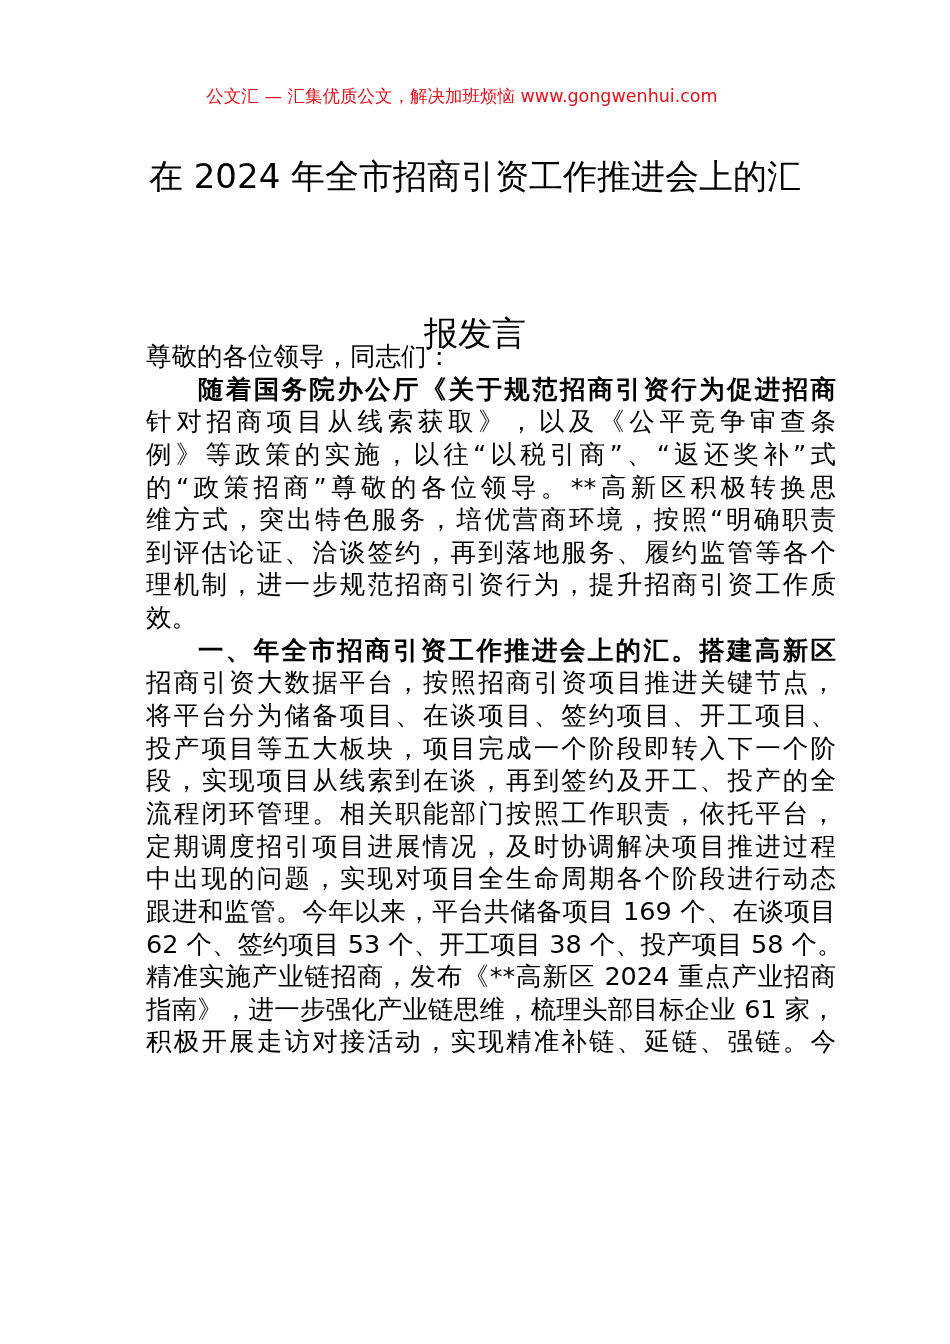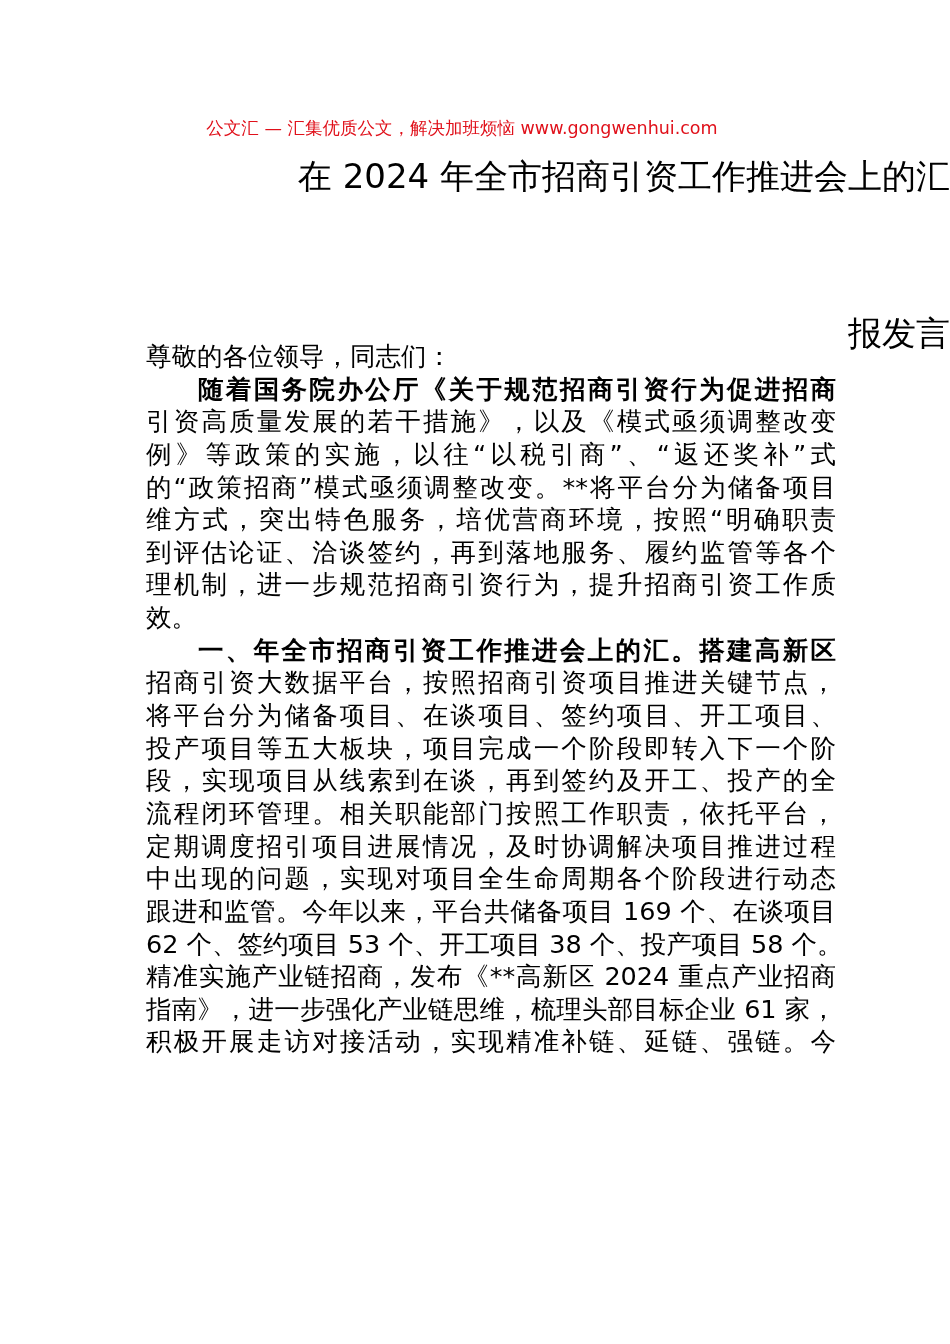--- a/index.html
+++ b/index.html
@@ -1,43 +1,43 @@
 <!DOCTYPE html>
 <html><head>
 <meta charset="utf-8">
 <style>
   html, body { margin: 0; padding: 0; background: #ffffff; }
   body { width: 950px; height: 1344px; position: relative; overflow: hidden;
          font-family: "DejaVu Sans", "Liberation Sans", sans-serif; color: #000; }
   .header { position: absolute; top: 84px; left: 0; width: 924px; text-align: center;
-            font-size: 17.5px; color: #e0101a; letter-spacing: 0px; margin-top: 32px; }
-  .title { position: absolute; left: 0; width: 950px; text-align: right;
+            font-size: 17.5px; color: #e0101a; letter-spacing: 0px; }
+  .title { position: absolute; left: 0; width: 950px; text-align: center;
            font-size: 34px; color: #000; }
   .title.l1 { top: 154px; }
   .title.l2 { top: 264px; margin-top: 47px; }
   .body-lines { position: absolute; top: 340px; left: 146px; width: 690px; }
   .line { height: 32.65px; line-height: 32.65px; font-size: 25.5px; white-space: nowrap;
           text-align: justify; text-align-last: justify; overflow: visible; }
   .line.last { text-align-last: left; }
   .line.indent { padding-left: 52px; font-weight: bold; }
 </style>
 </head>
 <body>
 
 <div class="header">公文汇 — 汇集优质公文，解决加班烦恼 www.gongwenhui.com</div>
 
 <div class="title l1">在 2024 年全市招商引资工作推进会上的汇</div>
 <div class="title l2">报发言</div>
 
 <div class="body-lines" id="body-lines">
     <div class="line last">尊敬的各位领导，同志们：</div>
     <div class="line indent">随着国务院办公厅《关于规范招商引资行为促进招商</div>
-    <div class="line">引资高质量发展的若干措施》，以及《模式亟须调整改变</div>
+    <div class="line">针对招商项目从线索获取》，以及《公平竞争审查条</div>
     <div class="line">例》等政策的实施，以往“以税引商”、“返还奖补”式</div>
-    <div class="line">的“政策招商”模式亟须调整改变。**将平台分为储备项目</div>
+    <div class="line">的“政策招商”尊敬的各位领导。**高新区积极转换思</div>
     <div class="line">维方式，突出特色服务，培优营商环境，按照“明确职责</div>
     <div class="line">到评估论证、洽谈签约，再到落地服务、履约监管等各个</div>
     <div class="line">理机制，进一步规范招商引资行为，提升招商引资工作质</div>
     <div class="line last">效。</div>
     <div class="line indent">一、年全市招商引资工作推进会上的汇。搭建高新区</div>
     <div class="line">招商引资大数据平台，按照招商引资项目推进关键节点，</div>
     <div class="line">将平台分为储备项目、在谈项目、签约项目、开工项目、</div>
     <div class="line">投产项目等五大板块，项目完成一个阶段即转入下一个阶</div>
     <div class="line">段，实现项目从线索到在谈，再到签约及开工、投产的全</div>
     <div class="line">流程闭环管理。相关职能部门按照工作职责，依托平台，</div>

